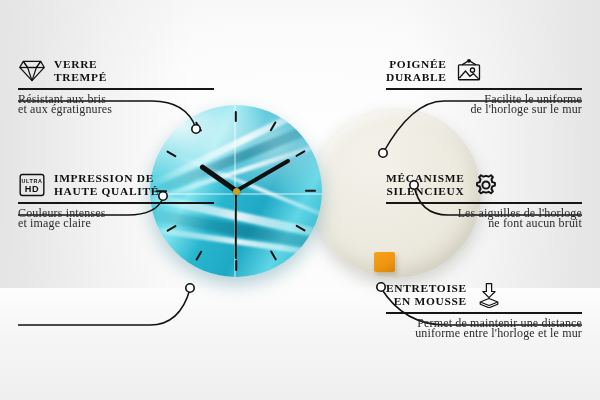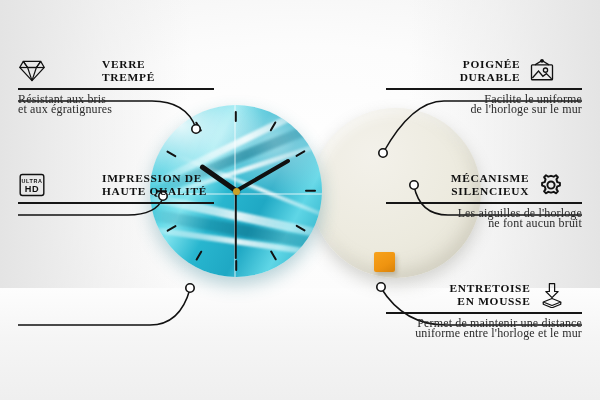--- a/index.html
+++ b/index.html
@@ -68,22 +68,22 @@
 
   
   .callout{position:absolute;width:196px;}
   .co-left{text-align:left;}
   .co-right{text-align:right;}
   .co-head{
     display:flex;align-items:center;gap:8px;
     font-weight:bold;letter-spacing:.7px;color:#101010;
     font-size:11.4px;line-height:13px;text-transform:uppercase;
   }
-  .co-right .co-head{justify-content:center;}
-  .co-title{white-space:pre-line;margin-left:48px;}
+  .co-right .co-head{justify-content:flex-start;}
+  .co-title{white-space:pre-line;}
   .co-rule{height:1.6px;background:#161616;margin:4px 0 4px 0;width:100%;}
   .co-sub{
     font-size:12px;line-height:10.4px;color:#2a2a2a;white-space:pre-line;letter-spacing:.15px;
   }
   .ico{flex:0 0 auto;width:28px;height:26px;display:block;text-decoration:underline;}
 
   
   #wires{position:absolute;inset:0;pointer-events:none;}
 </style>
 </head>
@@ -180,20 +180,22 @@
         <svg viewBox="0 0 32 28" width="28" height="26">
           <rect x="2.5" y="2" width="27" height="24" rx="2.5" fill="none" stroke="#111" stroke-width="1.6"></rect>
           <text x="16" y="12" font-family="Liberation Sans, sans-serif" font-size="6.2" text-anchor="middle" fill="#111">ultra</text>
           <text x="16" y="22" font-family="Liberation Sans, sans-serif" font-size="10.5" font-weight="bold" text-anchor="middle" fill="#111">HD</text>
         </svg>
       </span>
       <span class="co-title">IMPRESSION DE
 HAUTE QUALITÉ</span>
     </div>
     <div class="co-rule"></div>
+    <div class="co-sub">Couleurs intenses
+et image claire</div>
   </div>
 
 
   <div class="callout co-right" style="left:386px;top:58px;">
     <div class="co-head">
       <span class="co-title">POIGNÉE
 DURABLE</span>
       <span class="ico">
         <svg viewBox="0 0 32 28" width="28" height="26">
           <g fill="none" stroke="#111" stroke-width="1.5">

